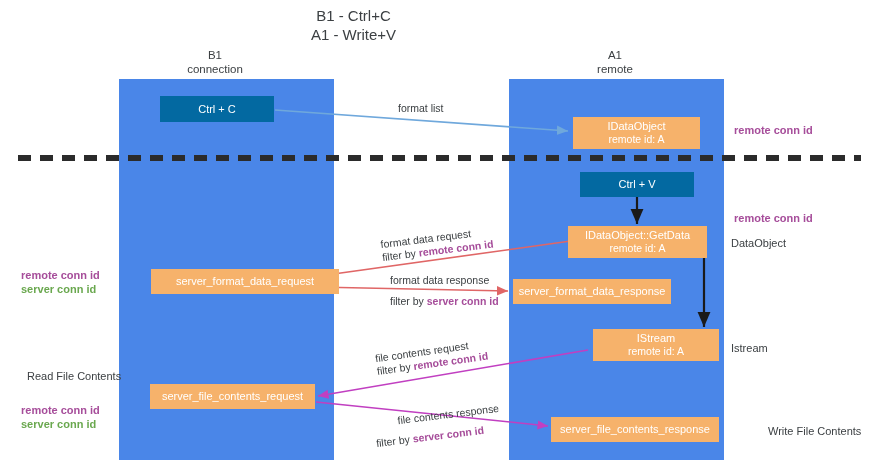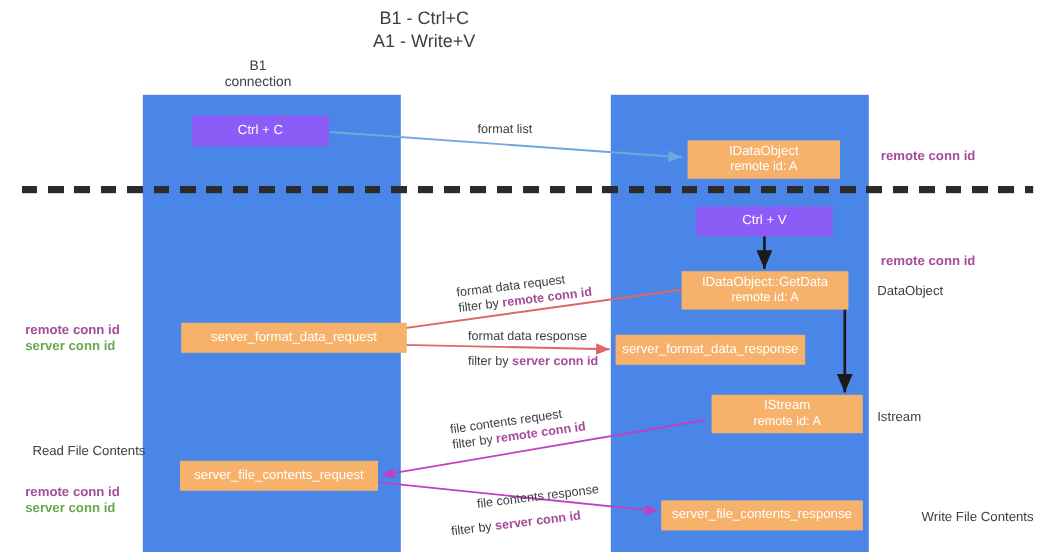--- a/index.html
+++ b/index.html
@@ -26,21 +26,21 @@
   
   .lane{position:absolute;background:#4a86e8;}
 
   
   .node{
     position:absolute;display:flex;flex-direction:column;
     align-items:center;justify-content:center;
     color:#ffffff;font-size:11px;line-height:13px;text-align:center;
     box-sizing:border-box;
   }
-  .node.green{background:#8b5cf6;}
+  .node.green{background:#0369a1;}
   .node.orange{background:#f6b26b;}
   .node .l2{font-size:10.5px;}
 
   
   .lbl{position:absolute;font-size:11px;line-height:14px;color:#3c4043;white-space:nowrap;}
   .lbl.purple{color:#a64d9a;font-weight:bold;}
   .lbl.green{color:#6aa84f;font-weight:bold;}
 
   
   .elabel{position:absolute;font-size:10.5px;line-height:13px;color:#3c4043;white-space:nowrap;}
@@ -61,20 +61,24 @@
 <div id="stage">
 
   <div class="title">
     <div>B1 - Ctrl+C</div>
     <div>A1 - Write+V</div>
   </div>
 
   <div class="col-head" style="left:155px;top:48px;width:120px;">
     <div>B1</div>
     <div>connection</div>
+  </div>
+  <div class="col-head" style="left:555px;top:48px;width:120px;">
+    <div>A1</div>
+    <div>remote</div>
   </div>
 
   <div class="lane" style="left:119px;top:79px;width:215px;height:381px;"></div>
   <div class="lane" style="left:509px;top:79px;width:215px;height:381px;"></div>
 
   <svg class="edges" viewBox="0 0 871 467">
     <defs>
       <marker id="ah-blue" markerWidth="8" markerHeight="8" refX="7" refY="3" orient="auto">
         <path d="M0,0 L7,3 L0,6 z" fill="#6fa8dc"></path>
       </marker>

